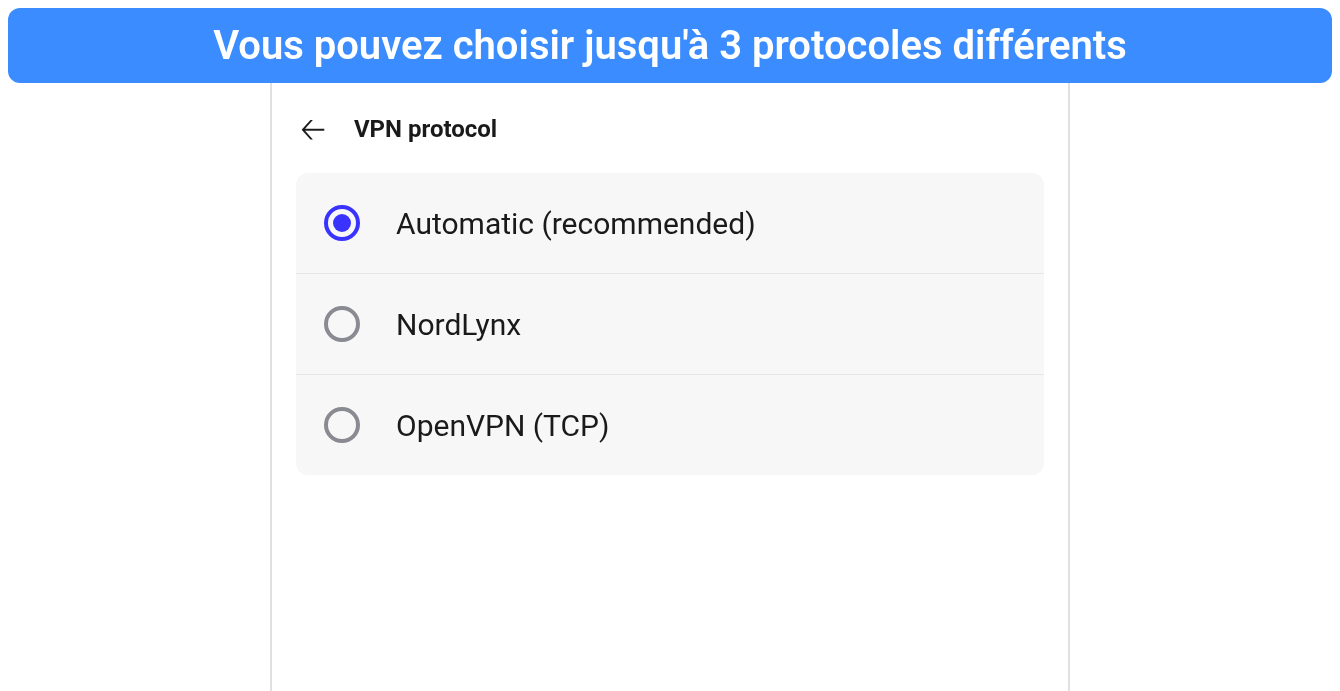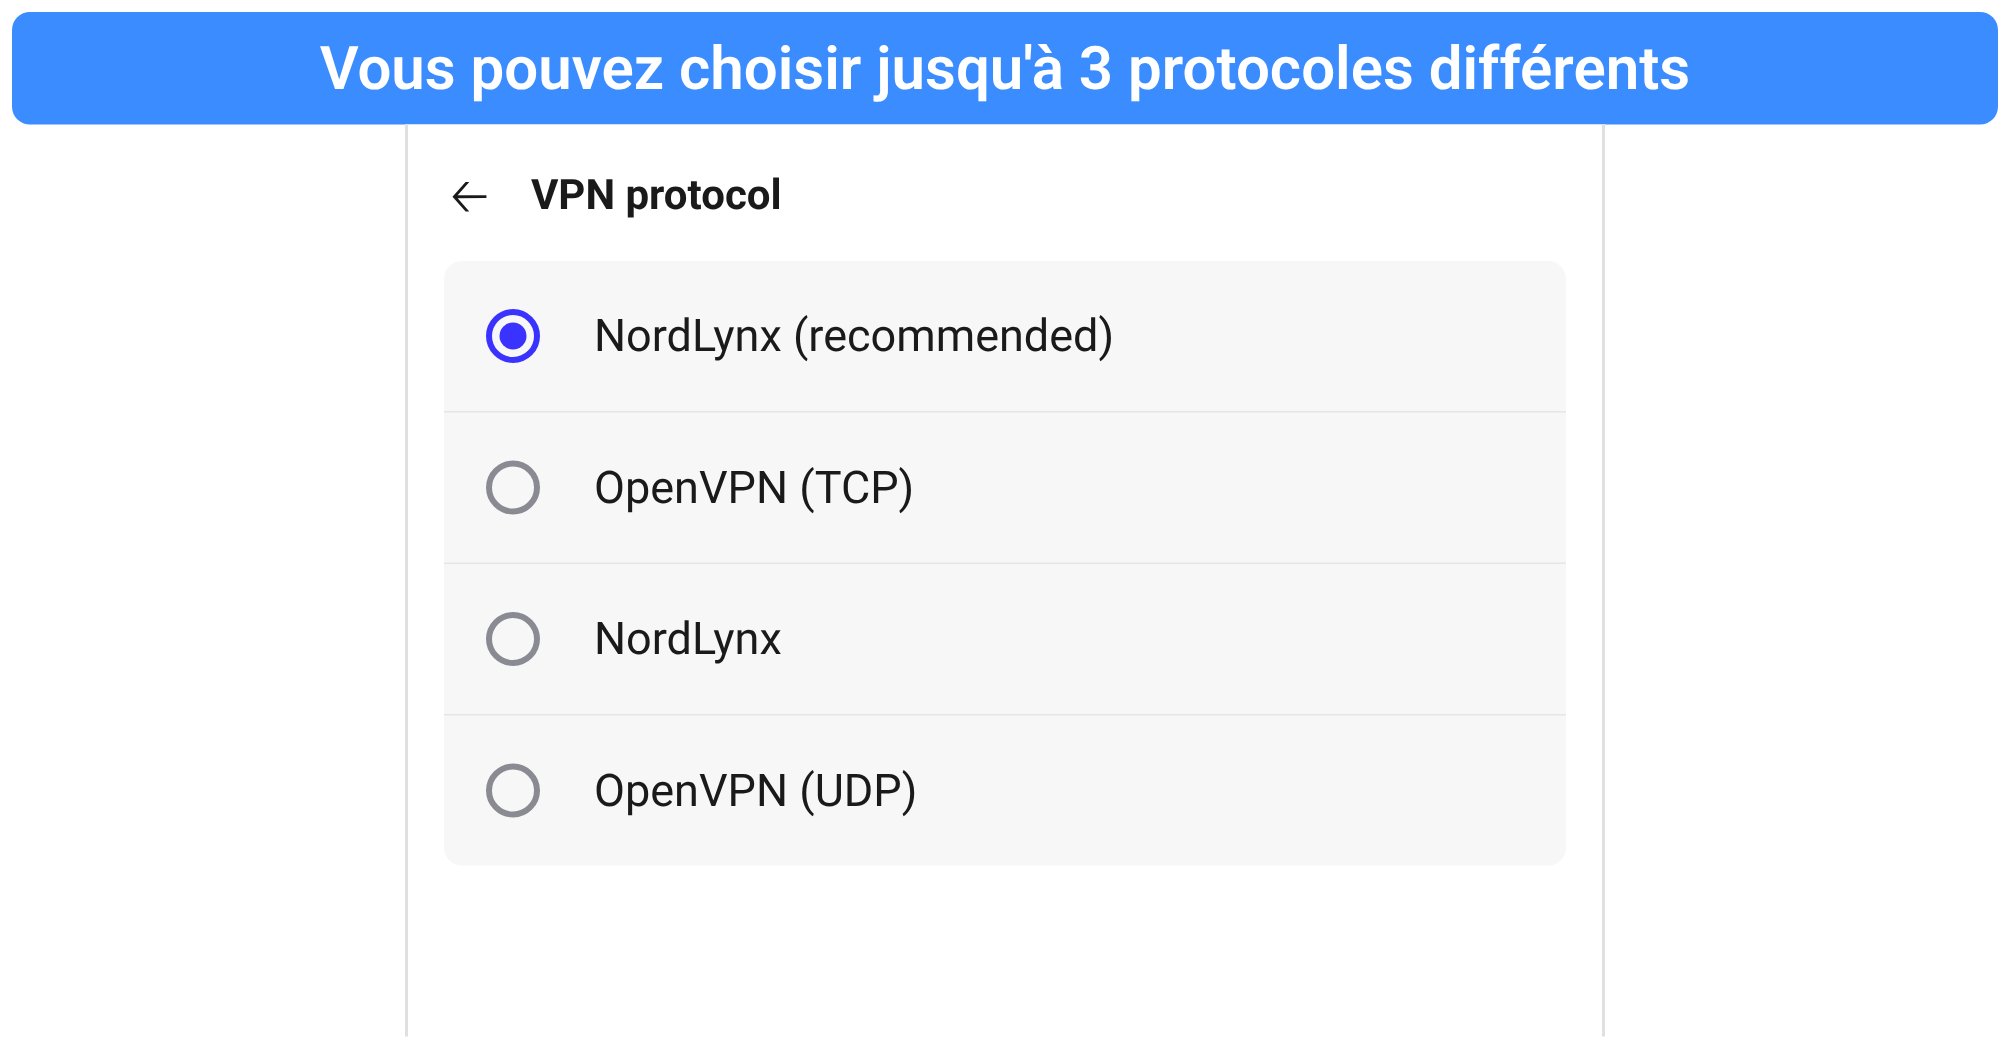--- a/index.html
+++ b/index.html
@@ -40,21 +40,21 @@
       gap: 28px;
     }
     .back-arrow {
       font-size: 32px;
       font-weight: 400;
       cursor: pointer;
       color: #1a1a1a;
       line-height: 1;
     }
     .page-title {
-      font-size: 28px;
+      font-size: 24px;
       font-weight: 700;
       color: #1a1a1a;
       text-align: right;
     }
     .options-panel {
       background: #f7f7f8;
       margin: 0 24px;
       border-radius: 12px;
       padding: 0;
     }
@@ -104,28 +104,24 @@
 
 <div class="phone-container">
   <div class="header">
     <span class="back-arrow">🡠</span>
     <span class="page-title">VPN protocol</span>
   </div>
 
   <div class="options-panel">
     <div class="option-row">
       <span class="radio selected"></span>
-      <span class="option-label">NordLynx (recommended)</span>
-    </div>
-    <div class="option-row">
-      <span class="radio"></span>
-      <span class="option-label">OpenVPN (TCP)</span>
+      <span class="option-label">Automatic (recommended)</span>
     </div>
     <div class="option-row">
       <span class="radio"></span>
       <span class="option-label">NordLynx</span>
     </div>
     <div class="option-row">
       <span class="radio"></span>
-      <span class="option-label">OpenVPN (UDP)</span>
+      <span class="option-label">OpenVPN (TCP)</span>
     </div>
   </div>
 </div>
 
 </body></html>

